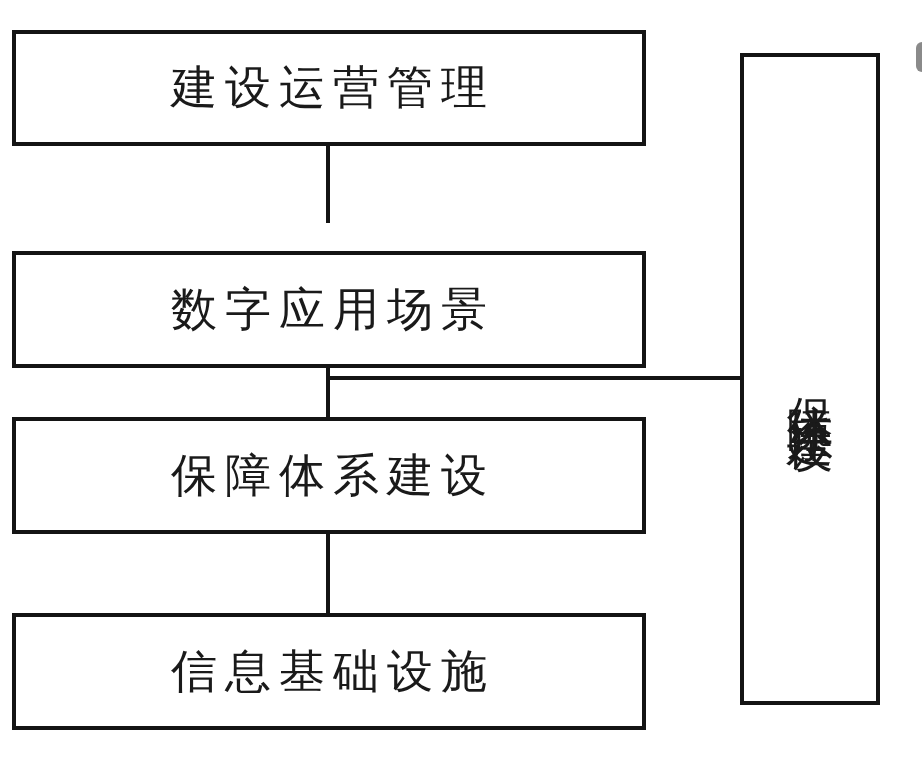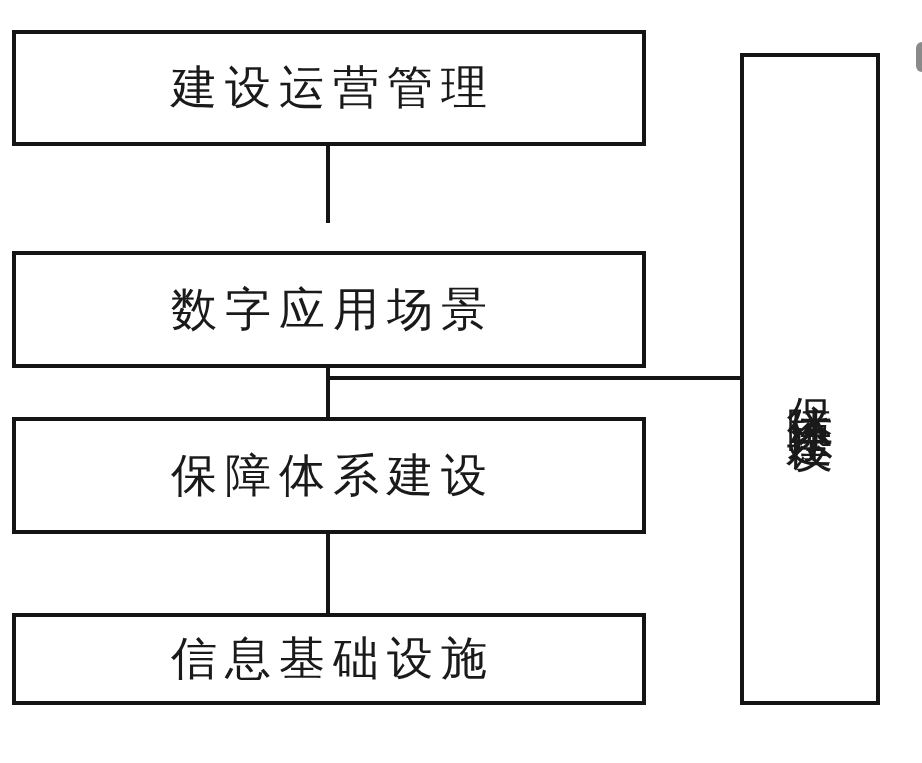--- a/index.html
+++ b/index.html
@@ -33,21 +33,21 @@
     font-size: 46px;
     letter-spacing: 8px;
     color: #1a1a1a;
     white-space: nowrap;
     text-indent: 8px; 
     text-align: right;
   }
   .box-1 { top: 30px;  height: 116px; }
   .box-2 { top: 223px; height: 117px; margin-top: 28px; }
   .box-3 { top: 417px; height: 117px; }
-  .box-4 { top: 613px; height: 92px; }
+  .box-4 { top: 613px; height: 117px; }
 
   .connector-v {
     position: absolute;
     left: 326px;
     width: 4px;
     background: #141414;
     z-index: 1;
   }
   .cv-1 { top: 146px; height: 77px; }
   .cv-2 { top: 340px; height: 77px; }

